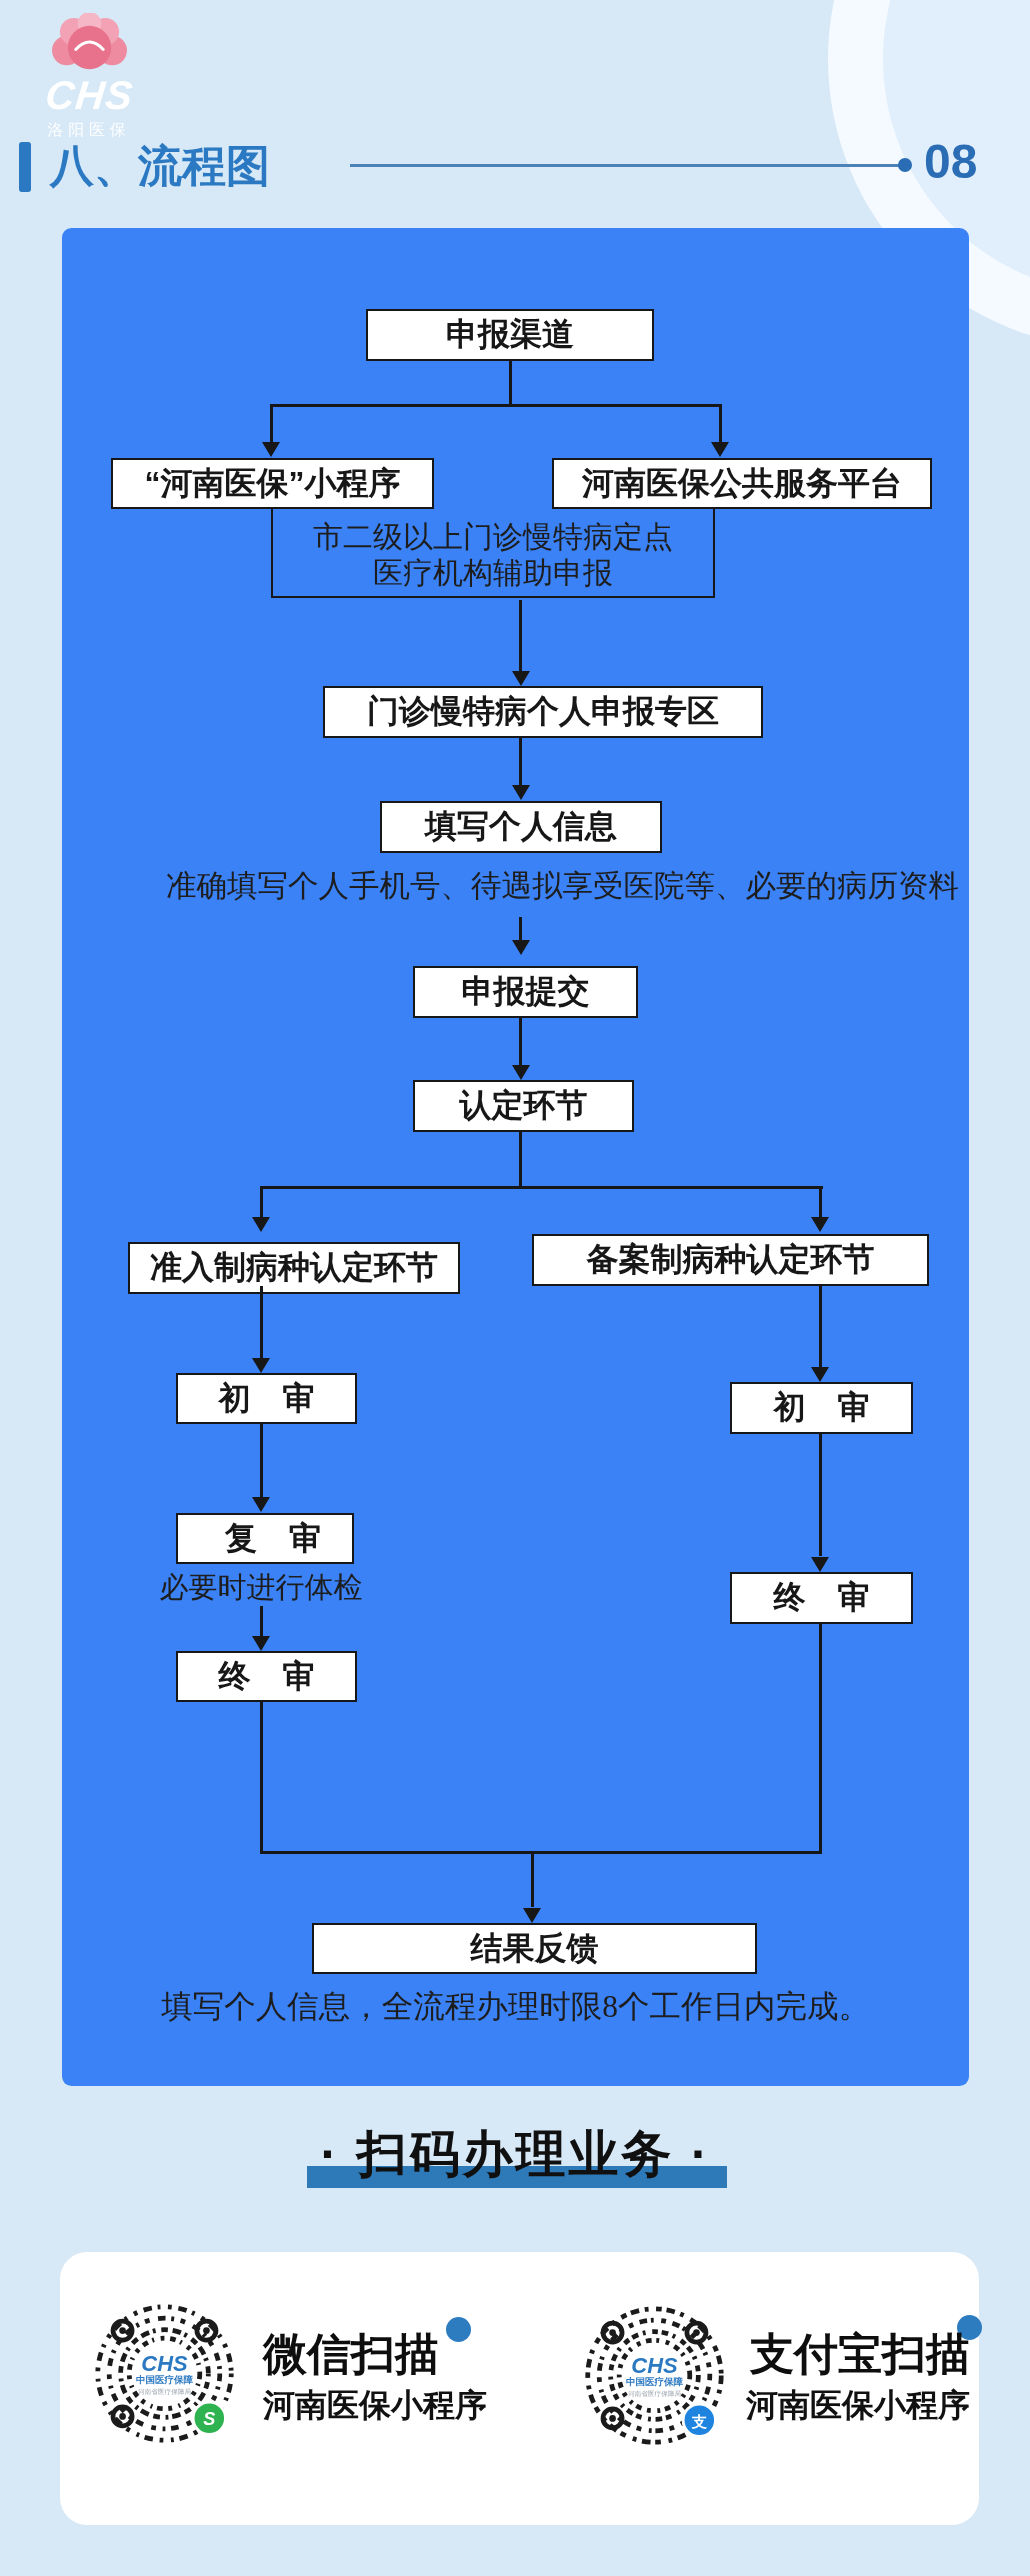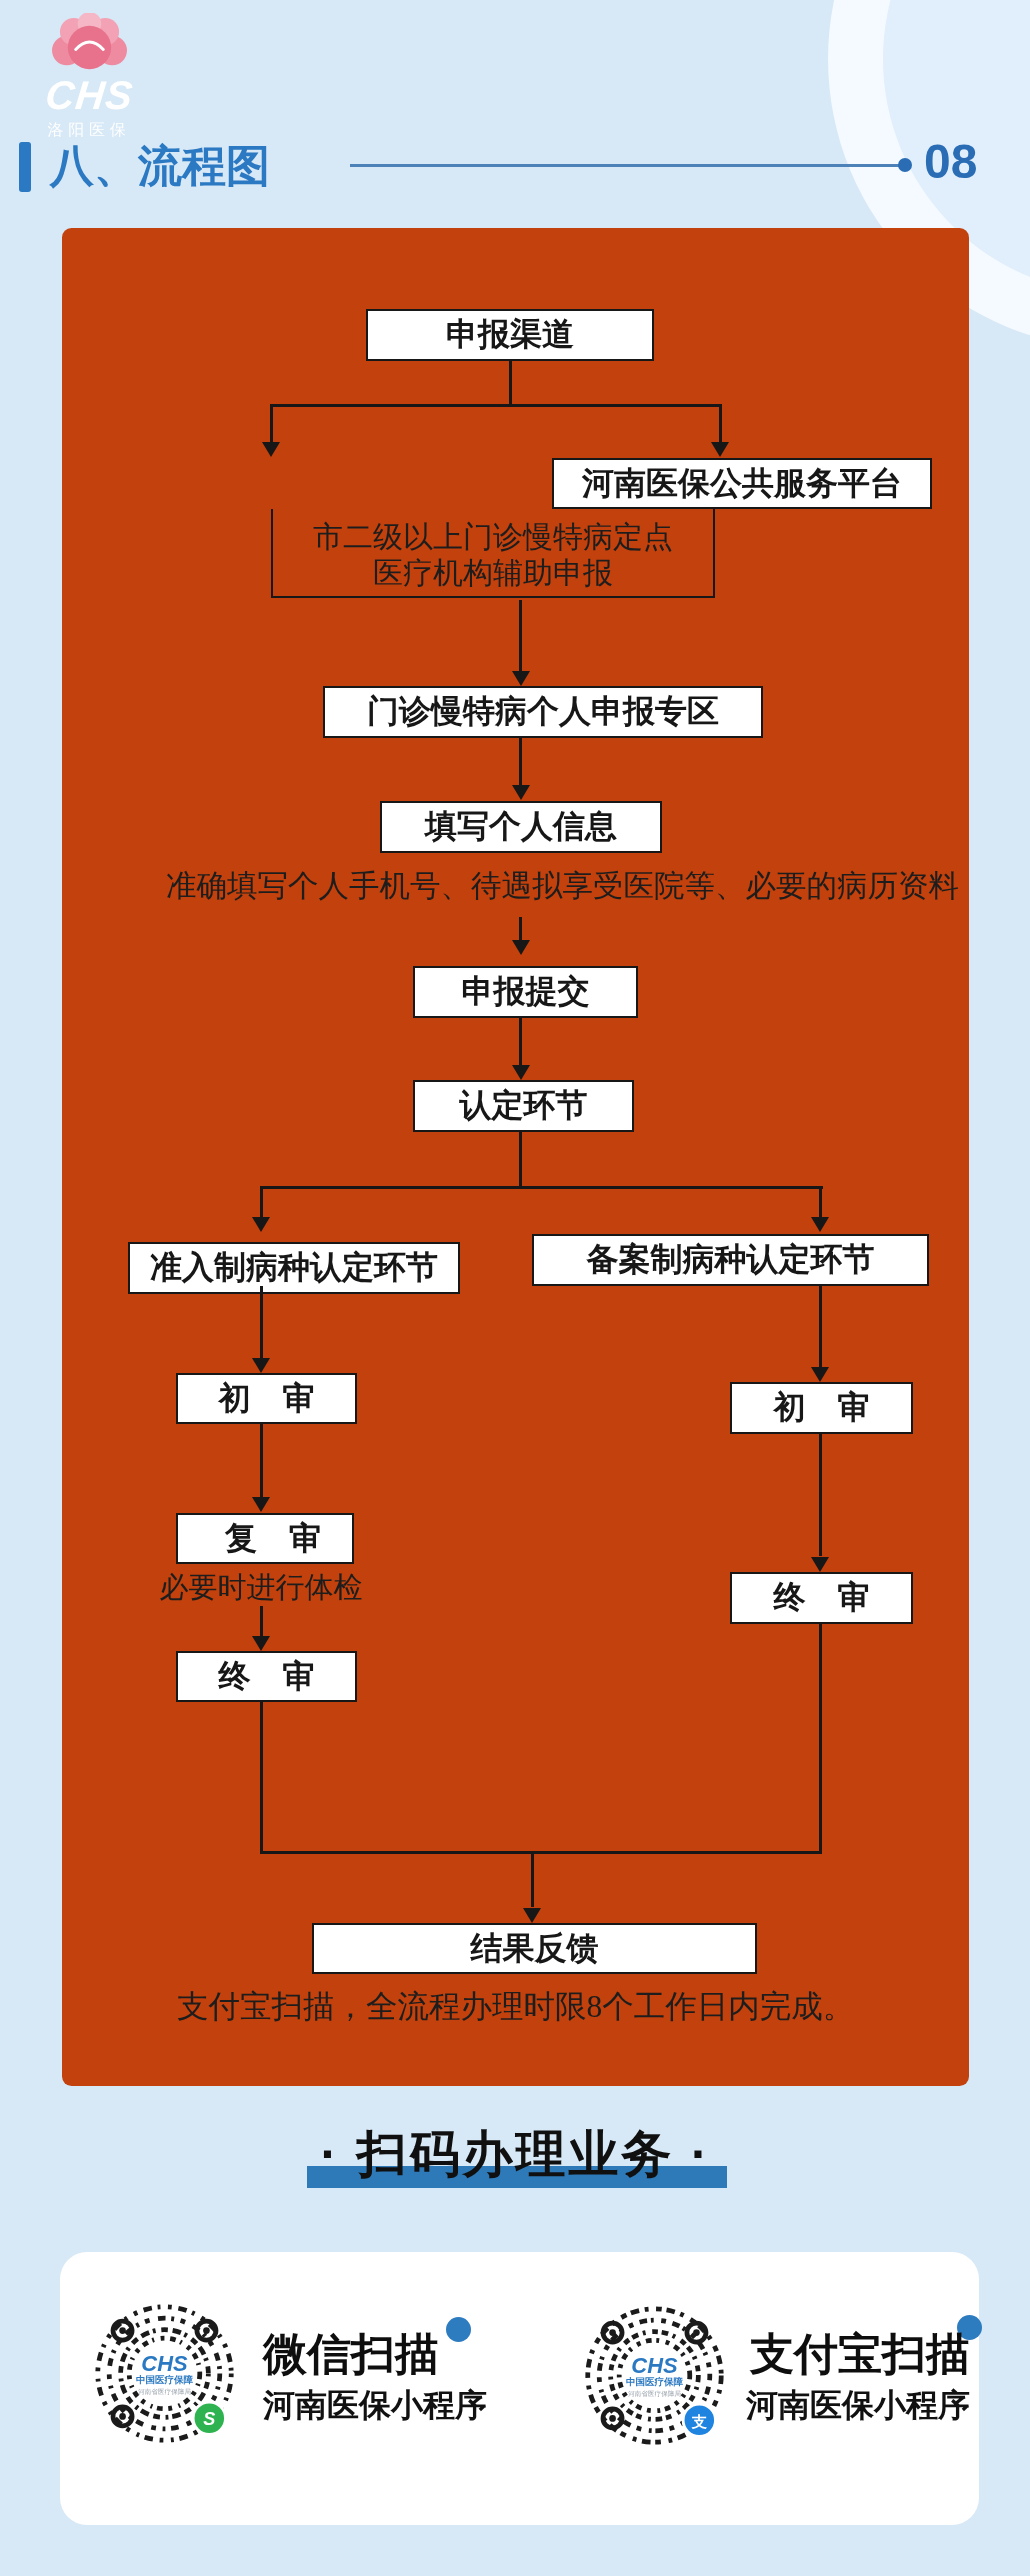--- a/index.html
+++ b/index.html
@@ -23,21 +23,21 @@
   .logo .org{ font-size:16px; color:rgba(255,255,255,.96); letter-spacing:4.8px; margin-top:1.9px;}
   
   .title-bar{ position:absolute; left:19px; top:142px; width:12.4px; height:50px; background:#2b79c2; border-radius:2.9px; z-index:1;}
   .section-title{ position:absolute; left:50px; top:137px; font-size:44px; font-weight:900; color:#2b79c2; z-index:1;}
   .title-line{ position:absolute; left:350px; top:164px; width:552px; height:2.9px; background:#4d82b8; z-index:1;}
   .title-dot{ position:absolute; left:898px; top:158px; width:14.3px; height:14.3px; border-radius:50%; background:#2a6db5; z-index:1;}
   .page-number{ position:absolute; left:924px; top:134px; font-size:48px; font-weight:bold; color:#2a6db5; z-index:1;}
   
   .flow-card{
     position:absolute; left:62px; top:228px; width:907px; height:1858px;
-    background:#c2410c; border-radius:9.5px; z-index:1;
+    background:#3b82f6; border-radius:9.5px; z-index:1;
   }
   .box{
     position:absolute; background:#fff; border:2.9px solid #171717; box-sizing:border-box;
     display:flex; align-items:center; justify-content:center;
     font-size:32px; font-weight:bold; color:#171717; white-space:nowrap;
   }
   .assist-box{
     position:absolute; box-sizing:border-box;
     border-left:2.9px solid #171717; border-right:2.9px solid #171717; border-bottom:2.9px solid #171717;
     text-align:center;
@@ -98,20 +98,21 @@
 
     <div class="box" style="left:304px;top:81px;width:288px;height:52px;">申报渠道</div>
 
     <div class="ln" style="left:447px;top:133px;width:2.9px;height:45px;"></div>
     <div class="ln" style="left:208px;top:176px;width:452px;height:2.9px;"></div>
     <div class="ln" style="left:208px;top:178px;width:2.9px;height:36px;"></div>
     <div class="ah" style="left:200px;top:214px;"></div>
     <div class="ln" style="left:657px;top:178px;width:2.9px;height:36px;"></div>
     <div class="ah" style="left:649px;top:214px;"></div>
 
+    <div class="box" style="left:49px;top:230px;width:323px;height:51px;">“河南医保”小程序</div>
     <div class="box" style="left:490px;top:230px;width:380px;height:51px;">河南医保公共服务平台</div>
 
     <div class="assist-box" style="left:209px;top:281px;width:444px;height:89px;">
       <div class="kai" style="position:static;font-size:30px;line-height:36px;padding-top:9.5px;">市二级以上门诊慢特病定点</div>
       <div class="kai" style="position:static;font-size:30px;line-height:36px;">医疗机构辅助申报</div>
     </div>
 
     <div class="ln" style="left:457px;top:372px;width:2.9px;height:71px;"></div>
     <div class="ah" style="left:450px;top:443px;"></div>
 
@@ -167,21 +168,21 @@
     <div class="ah" style="left:749px;top:1329px;"></div>
     <div class="box" style="left:668px;top:1344px;width:183px;height:52px;">终　审</div>
     <div class="ln" style="left:757px;top:1396px;width:2.9px;height:229px;"></div>
 
     <div class="ln" style="left:198px;top:1623px;width:562px;height:2.9px;"></div>
     <div class="ln" style="left:469px;top:1625px;width:2.9px;height:54px;"></div>
     <div class="ah" style="left:461px;top:1680px;"></div>
 
     <div class="box" style="left:250px;top:1695px;width:445px;height:51px;">结果反馈</div>
 
-    <div class="kai" style="left:0;top:1758px;width:907px;font-size:31.5px;">支付宝扫描，全流程办理时限8个工作日内完成。</div>
+    <div class="kai" style="left:0;top:1758px;width:907px;font-size:31.5px;">填写个人信息，全流程办理时限8个工作日内完成。</div>
   </div>
 
   <div class="heading-bar"></div>
   <div class="scan-title">· 扫码办理业务 ·</div>
 
   <div class="qr-card">
 
     <div class="qr-wrap" style="left:33px;top:50px;">
       <svg viewBox="0 0 150 150" width="143" height="143">
         <g stroke="#1b1b1b" fill="none">

